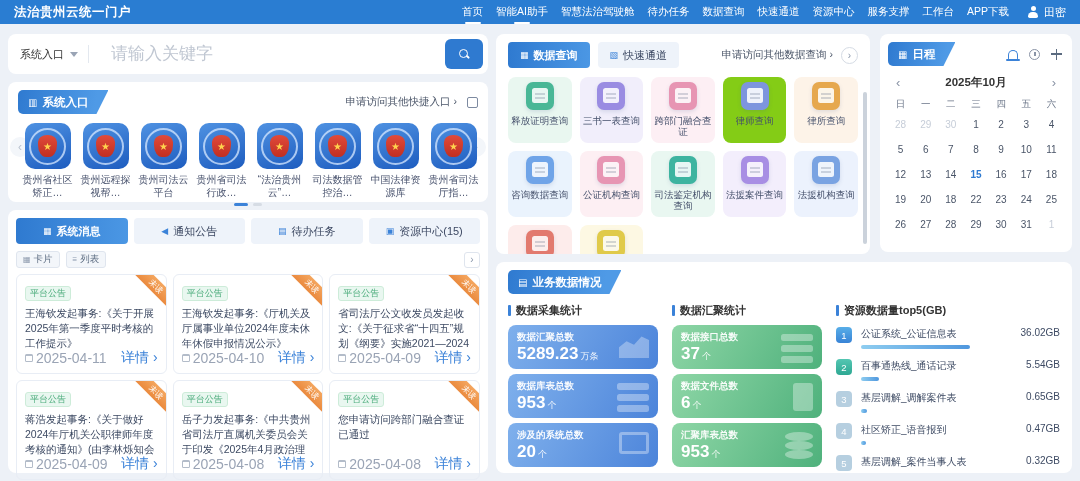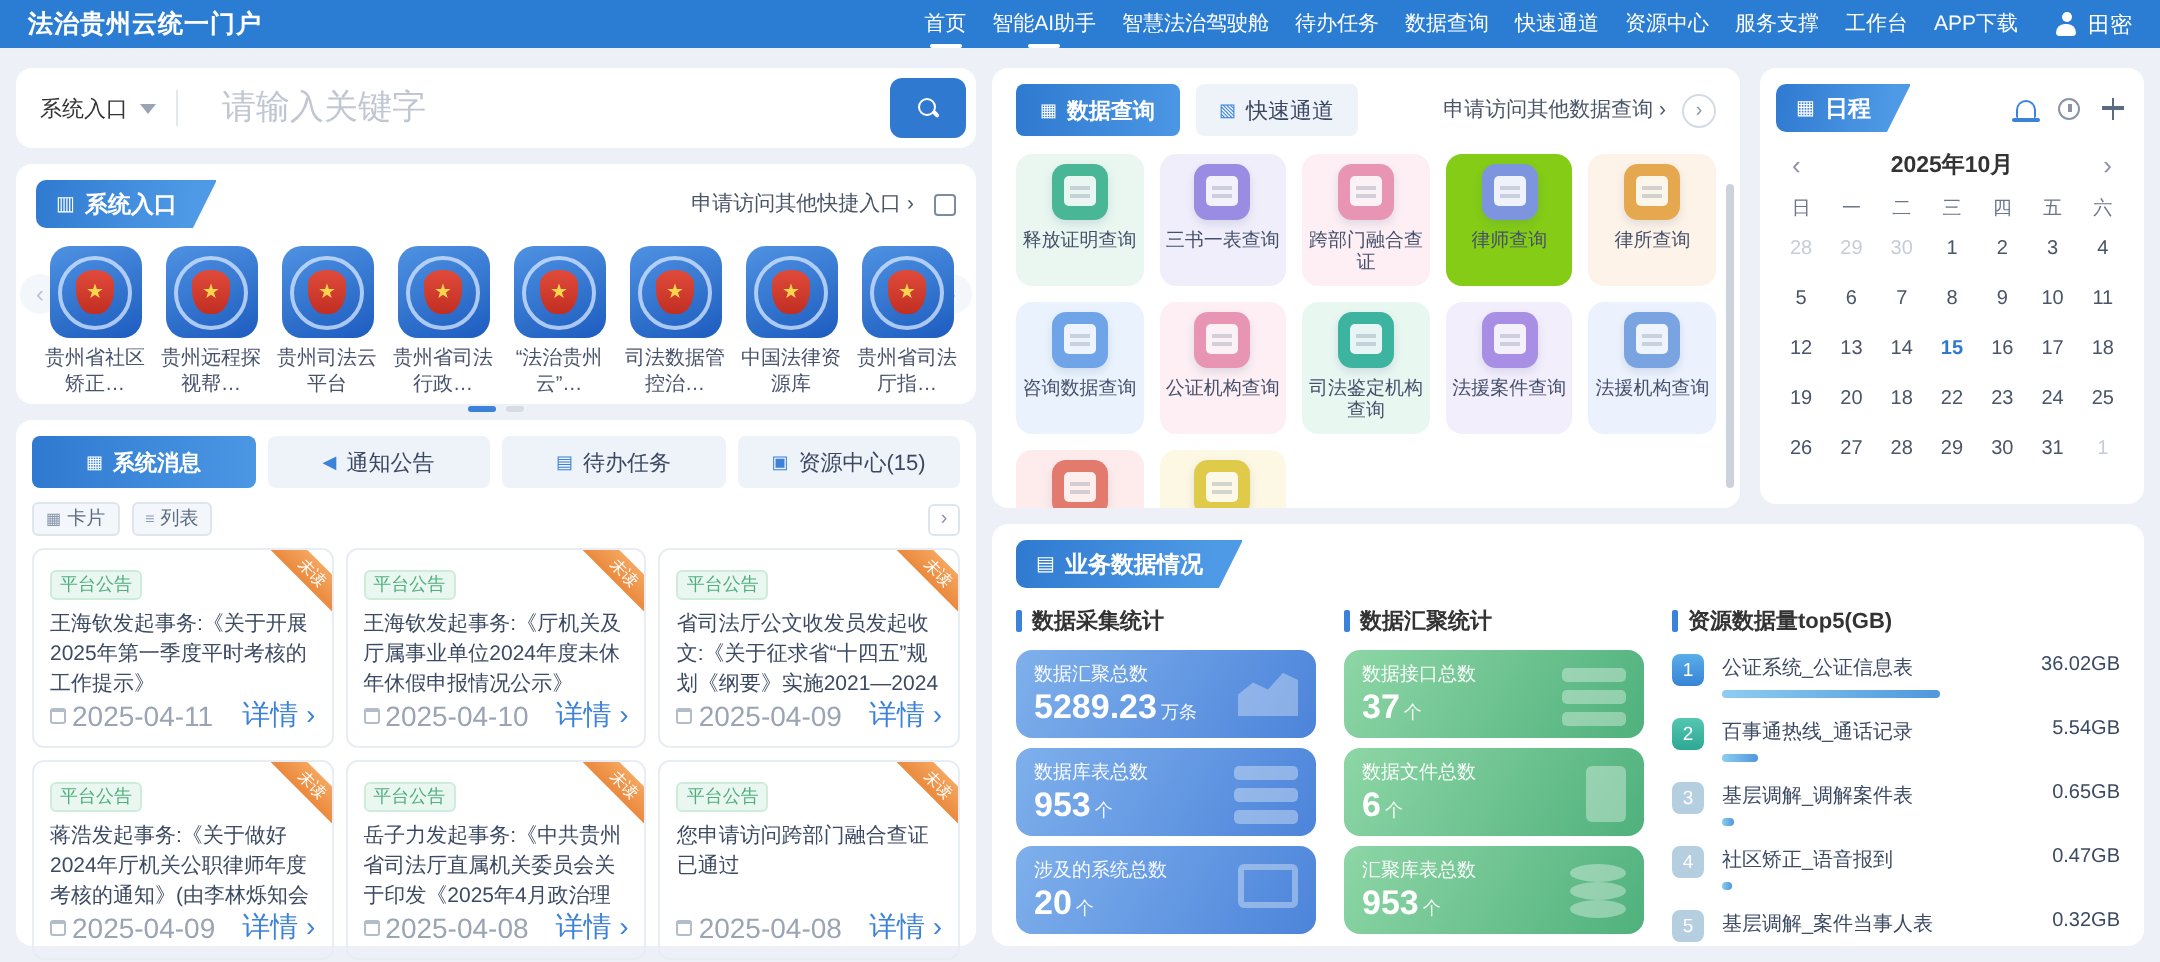--- a/index.html
+++ b/index.html
@@ -114,21 +114,21 @@
   .scrollbar { position:absolute; right:3px; top:58px; width:4px; height:152px; background:#cbd2db; border-radius:2px; cursor:pointer; }
 
   
   #bizCard { left:496px; top:262px; width:576px; height:211px; padding:8px 12px; overflow:hidden; }
   .biz-body { display:flex; gap:14px; margin-top:9px; }
   .group { width:150px; }
   .group .sec-title { margin-bottom:7px; }
   .stat { position:relative; height:44px; border-radius:8px; margin-bottom:5px; padding:6px 9px; color:#fff; overflow:hidden; }
   .stat.blue  { background:linear-gradient(120deg,#7fb0ec,#4c84da); }
   .stat.green { background:linear-gradient(120deg,#8ed6a6,#4fb17c); }
-  .slabel { font-size:9.5px; opacity:.95; }
+  .slabel { font-size:9.5px; opacity:.95;font-weight:bold; }
   .sval { font-size:17px; font-weight:bold; line-height:1.2; }
   .sunit { font-size:9px; font-weight:normal; margin-left:2px; opacity:.92; }
   .stat-deco { position:absolute; right:9px; top:9px; opacity:.5; }
   .chart-icon { width:30px; height:24px; background:rgba(255,255,255,.65); border-radius:4px 4px 0 0; clip-path:polygon(0 55%,25% 30%,50% 45%,75% 10%,100% 25%,100% 100%,0 100%); }
   .server-icon,.api-icon { width:32px; height:7px; background:rgba(255,255,255,.7); border-radius:2.5px;
     box-shadow:0 11px 0 rgba(255,255,255,.7),0 22px 0 rgba(255,255,255,.7); }
   .monitor-icon { width:30px; height:22px; border:3px solid rgba(255,255,255,.7); border-radius:3px; }
   .zip-icon { width:20px; height:28px; background:rgba(255,255,255,.7); border-radius:3px; }
   .database-icon { width:28px; height:9px; background:rgba(255,255,255,.7); border-radius:50%;
     box-shadow:0 9px 0 rgba(255,255,255,.7),0 18px 0 rgba(255,255,255,.7); }

